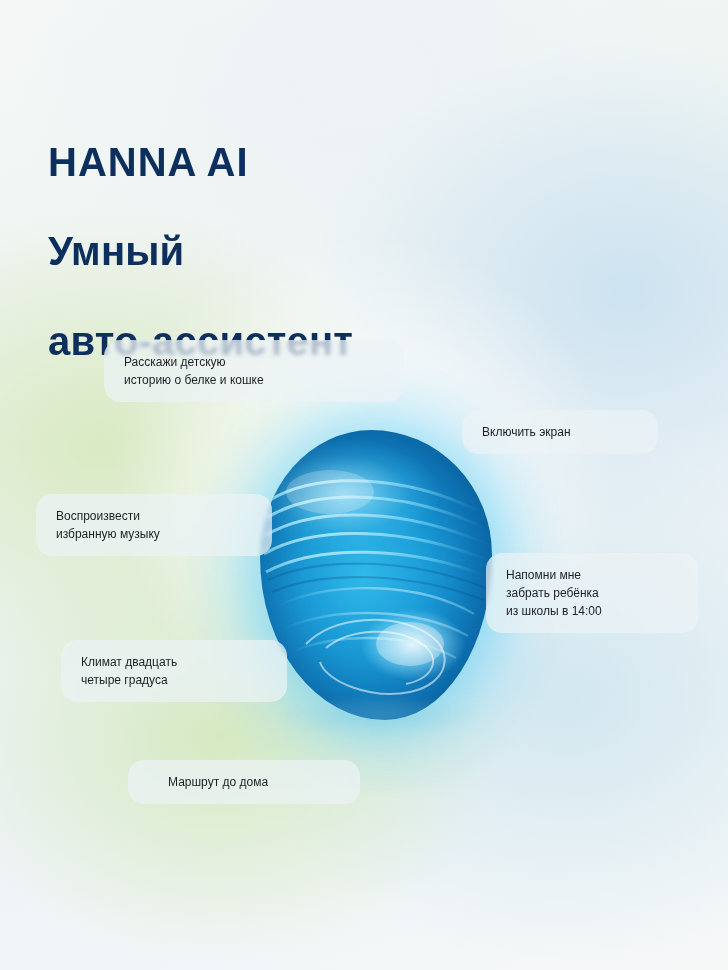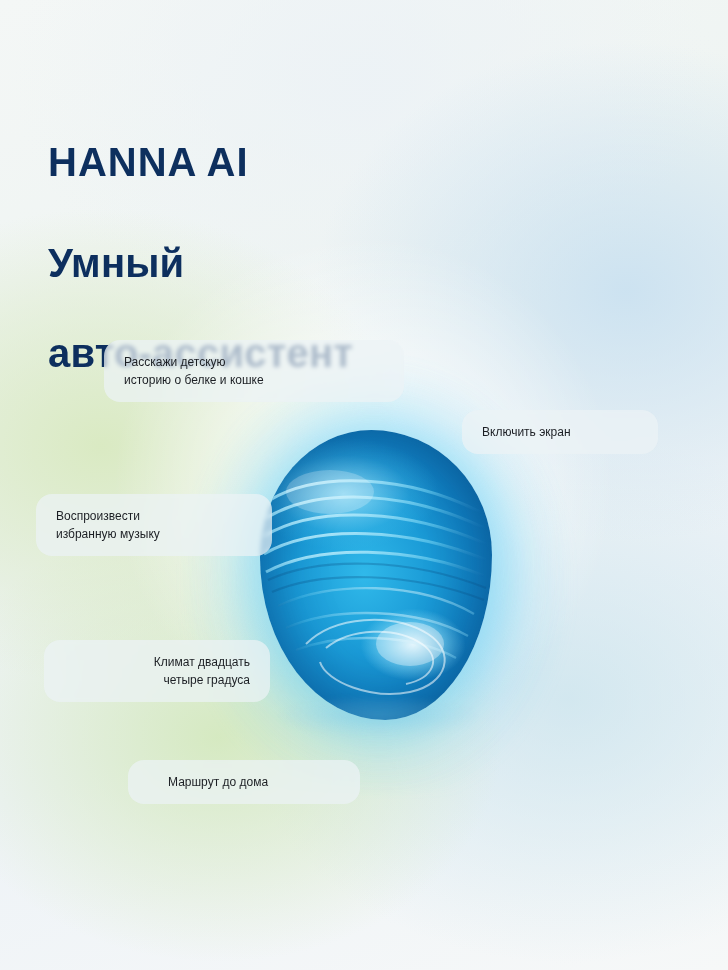--- a/index.html
+++ b/index.html
@@ -41,21 +41,21 @@
     left: 48px;
     top: 68px;
     color: #0d2f5e;
     font-size: 40px;
     line-height: 1.12;
     font-weight: 700;
     letter-spacing: 0.2px;
     white-space: pre-line;
   }
   .headline .l1 { display: block; letter-spacing: 1px; }
-  .headline .l2 { display: block; margin-top: 12px; }
+  .headline .l2 { display: block; }
   .headline .l3 { display: block; }
 
   
   .orb-wrap {
     position: absolute;
     left: 252px;
     top: 420px;
     width: 248px;
     height: 312px;
   }
@@ -106,21 +106,21 @@
     color: #1c1f24;
     font-size: 12px;
     line-height: 1.5;
     padding: 13px 20px;
     white-space: pre-line;
   }
   #b-story   { left: 104px; top: 340px; width: 300px; }
   #b-screen  { left: 462px; top: 410px; width: 196px; }
   #b-music   { left: 36px;  top: 494px; width: 236px; }
   #b-remind  { left: 486px; top: 553px; width: 212px; }
-  #b-climate { left: 44px;  top: 640px; width: 226px; text-align: right; }
+  #b-climate { left: 61px;  top: 640px; width: 226px; }
   #b-route   { left: 128px; top: 760px; width: 232px; padding-left: 40px; }
   #b-places  { left: 432px; top: 735px; width: 228px; }
 </style>
 </head>
 <body>
 
 <div class="poster">
 
   <div class="glow-white"></div>
 
@@ -171,17 +171,20 @@
       </svg>
     </div>
     <div class="orb-shadow"></div>
   </div>
 
   <div class="bubble" id="b-story">Расскажи детскую
 историю о белке и кошке</div>
   <div class="bubble" id="b-music">Воспроизвести
 избранную музыку</div>
   <div class="bubble" id="b-screen">Включить экран</div>
+  <div class="bubble" id="b-remind">Напомни мне
+забрать ребёнка
+из школы в 14:00</div>
   <div class="bubble" id="b-climate">Климат двадцать
 четыре градуса</div>
   <div class="bubble" id="b-route">Маршрут до дома</div>
 
 </div>
 
 </body></html>

